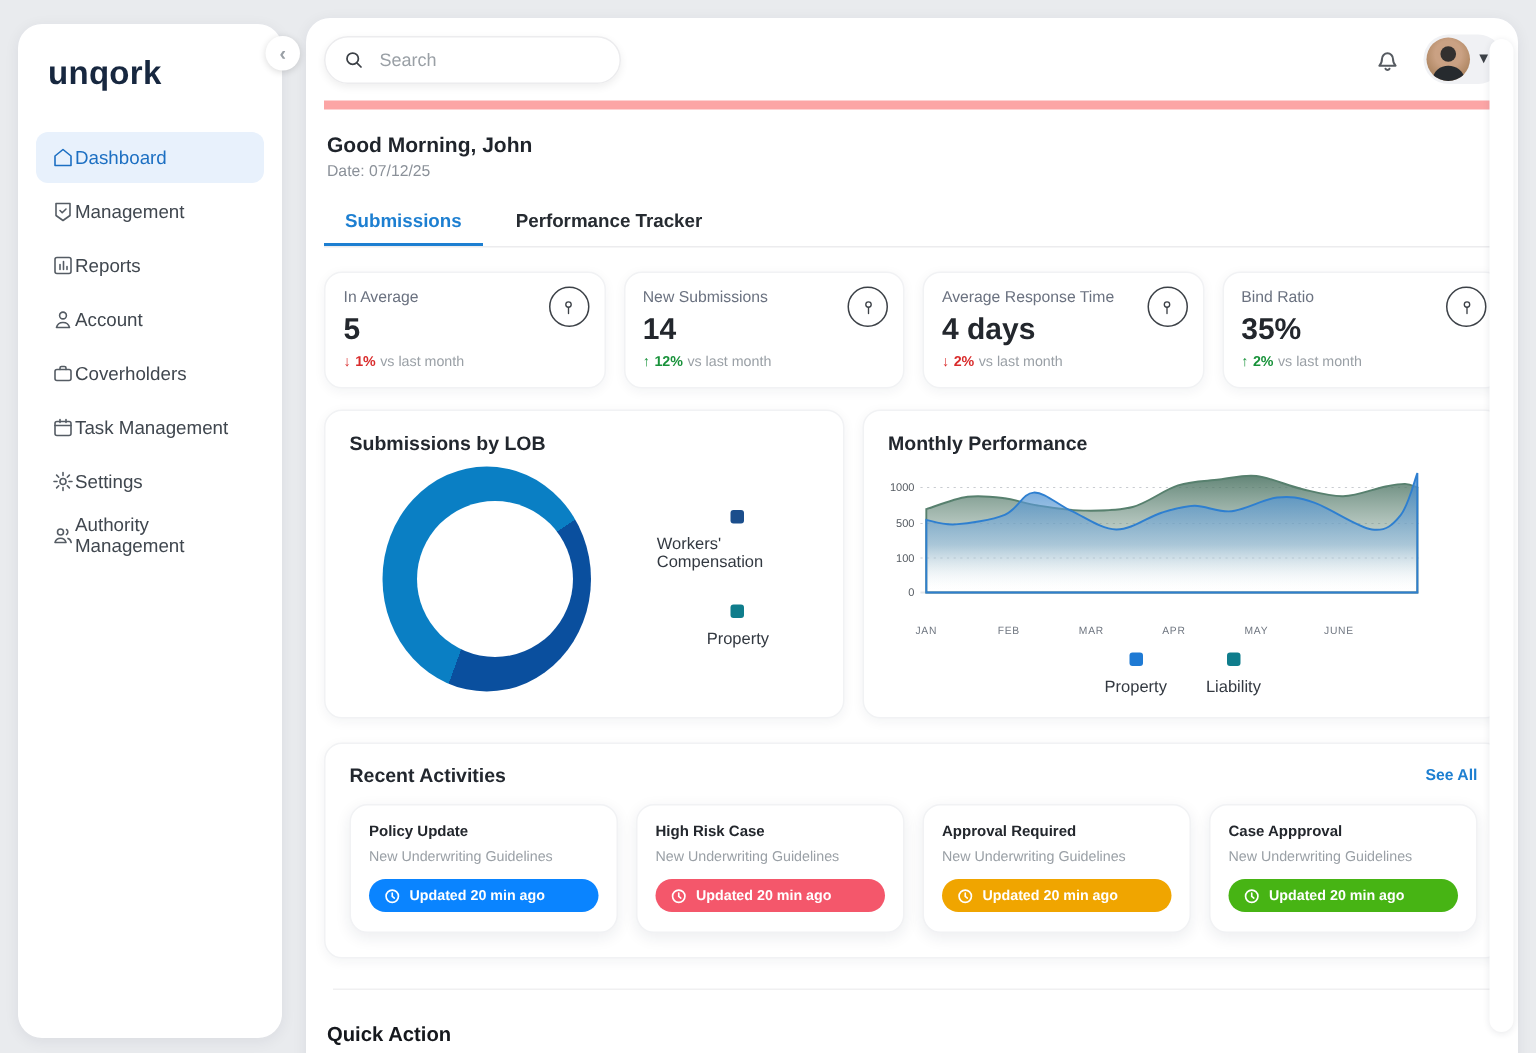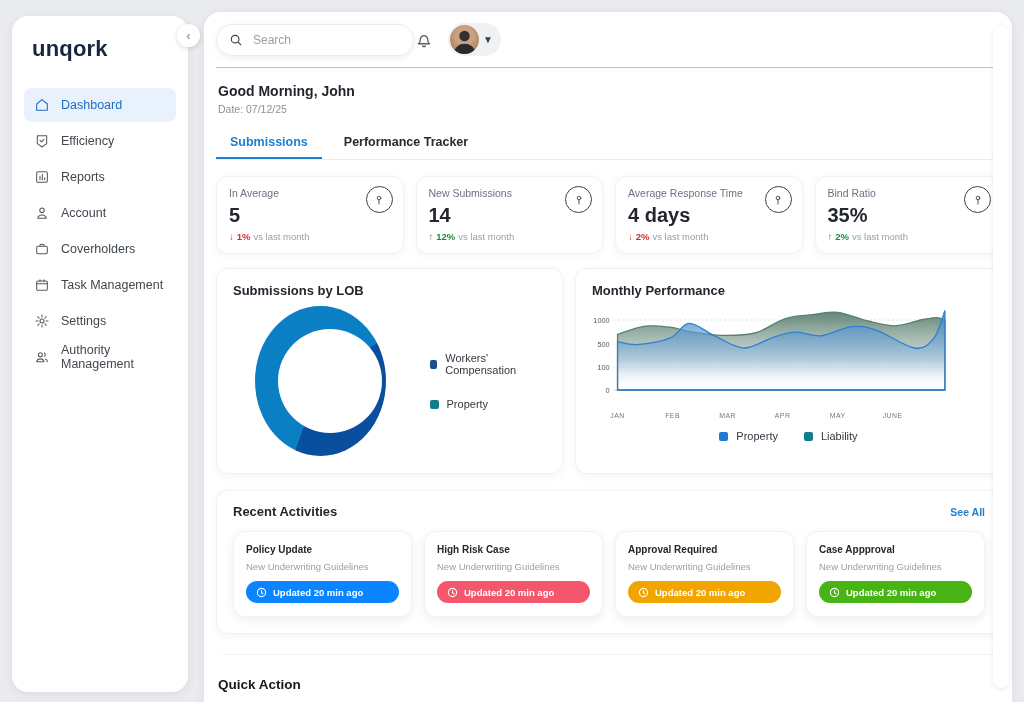--- a/index.html
+++ b/index.html
@@ -6,33 +6,33 @@
   body{
     width:1024px;height:702px;overflow:hidden;position:relative;
     background:#e9ebee;font-family:"Liberation Sans", sans-serif;
     -webkit-font-smoothing:antialiased;
   }
   .card{background:#fff;border:1px solid #f1f2f4;border-radius:12px;box-shadow:0 2px 8px rgba(25,35,60,.05);}
   
   #sidebar{position:absolute;left:12px;top:16px;width:176px;height:676px;background:#fff;
     border-radius:16px;box-shadow:0 2px 10px rgba(25,35,60,.07);padding:18px 12px;box-sizing:border-box;}
   #logo{font-size:22px;font-weight:800;color:#17273f;letter-spacing:.2px;margin:2px 0 26px 8px;}
-  .nav-item{display:flex;align-items:center;gap:11px;height:34px;padding:0 10px;margin-bottom:2px;
+  .nav-item{display:flex;align-items:center;height:34px;padding:0 10px;margin-bottom:2px;
     border-radius:8px;color:#40474f;font-size:12.5px;font-weight:500;cursor:pointer;}
   .nav-item svg{width:16px;height:16px;stroke:#555c64;fill:none;stroke-width:1.6;stroke-linecap:round;stroke-linejoin:round;flex:0 0 16px;}
   .nav-item.active{background:#e8f1fc;color:#1c6fc2;}
   .nav-item.active svg{stroke:#1c6fc2;}
   #collapse-btn{position:absolute;left:177px;top:24px;width:23px;height:23px;border-radius:50%;
     background:#fff;box-shadow:0 1px 5px rgba(0,0,0,.15);display:flex;align-items:center;justify-content:center;
     color:#9aa0a6;font-size:13px;font-weight:700;cursor:pointer;z-index:5;}
   
   #main{position:absolute;left:204px;top:12px;width:808px;height:700px;background:#fff;
     border-radius:16px 16px 0 0;box-shadow:0 2px 10px rgba(25,35,60,.07);box-sizing:border-box;
     padding:0 10px 0 12px;}
-  #topbar{height:55px;display:flex;align-items:center;justify-content:flex-start;border-bottom:1px solid #fca5a5;}
+  #topbar{height:55px;display:flex;align-items:center;justify-content:space-between;border-bottom:6px solid #fca5a5;}
   #search{display:flex;align-items:center;gap:8px;width:172px;height:30px;padding:0 12px;
     border:1px solid #ececee;border-radius:17px;box-shadow:0 2px 6px rgba(0,0,0,.07);}
   #search input{border:none;outline:none;font-size:12px;color:#333;width:120px;font-family:"Liberation Sans",sans-serif;}
   #search input::placeholder{color:#9aa0a6;}
   #topbar-right{display:flex;align-items:center;gap:14px;}
   #bell{cursor:pointer;display:flex;}
   #avatar-pill{display:flex;align-items:center;background:#f0f1f4;border-radius:17px;padding:2px;gap:2px;cursor:pointer;}
   #avatar{width:29px;height:29px;border-radius:50%;background:radial-gradient(circle at 50% 38%, #caa183 0 38%, #b08864 70%, #9d7a59 100%);position:relative;overflow:hidden;}
   #avatar svg{position:absolute;left:0;top:0;}
   .chev{color:#3c4147;font-size:10px;padding:0 6px 0 2px;}
@@ -56,21 +56,21 @@
   
   #charts-row{display:flex;gap:12px;margin-top:14px;}
   .chart-card{height:206px;box-sizing:border-box;padding:14px 16px;}
   #lob-card{width:347px;flex:0 0 347px;}
   #perf-card{flex:1;}
   .chart-title{font-size:13px;font-weight:700;color:#22272e;}
   #lob-body{display:flex;align-items:center;margin-top:8px;}
   #donut{width:150px;height:150px;border-radius:50%;margin-left:22px;position:relative;}
   #donut-hole{position:absolute;left:23px;top:23px;width:104px;height:104px;border-radius:50%;background:#fff;}
   #lob-legend{margin-left:44px;display:flex;flex-direction:column;gap:22px;}
-  .legend-item{display:flex;align-items:center;gap:8px;font-size:11px;color:#333941;}
+  .legend-item{display:flex;align-items:center;gap:8px;font-size:11px;color:#333941;flex-direction:column;}
   .swatch{width:9px;height:9px;border-radius:2px;display:inline-block;}
   #perf-svg{margin-top:4px;width:100%;height:126px;display:block;}
   #perf-legend{display:flex;justify-content:center;gap:26px;margin-top:2px;}
   
   #recent{margin-top:16px;padding:13px 16px 16px;box-sizing:border-box;}
   #recent-head{display:flex;align-items:center;justify-content:space-between;}
   #see-all{font-size:10.5px;font-weight:700;color:#1d7fd1;cursor:pointer;}
   #recent-cards{display:flex;gap:12px;margin-top:12px;}
   .activity{flex:1;padding:12px 12px 13px;box-sizing:border-box;cursor:pointer;box-shadow:0 3px 10px rgba(25,35,60,.08);}
   .activity-title{font-size:10px;font-weight:700;color:#23272d;}
@@ -95,21 +95,21 @@
     <svg viewBox="0 0 24 24">
         <path d="M4 10.5 12 4l8 6.5V20H4z"></path>
       </svg>
     <span>Dashboard</span>
   </div>
   <div class="nav-item">
     <svg viewBox="0 0 24 24">
         <path d="M5 4h14v12l-7 5-7-5z"></path>
         <path d="M9 11l2.2 2.2L15 9.5"></path>
       </svg>
-    <span>Efficiency</span>
+    <span>Management</span>
   </div>
   <div class="nav-item">
     <svg viewBox="0 0 24 24">
         <rect x="4" y="4" width="16" height="16" rx="2"></rect>
         <path d="M9 16v-5M12.5 16V8M16 16v-3"></path>
       </svg>
     <span>Reports</span>
   </div>
   <div class="nav-item">
     <svg viewBox="0 0 24 24">

